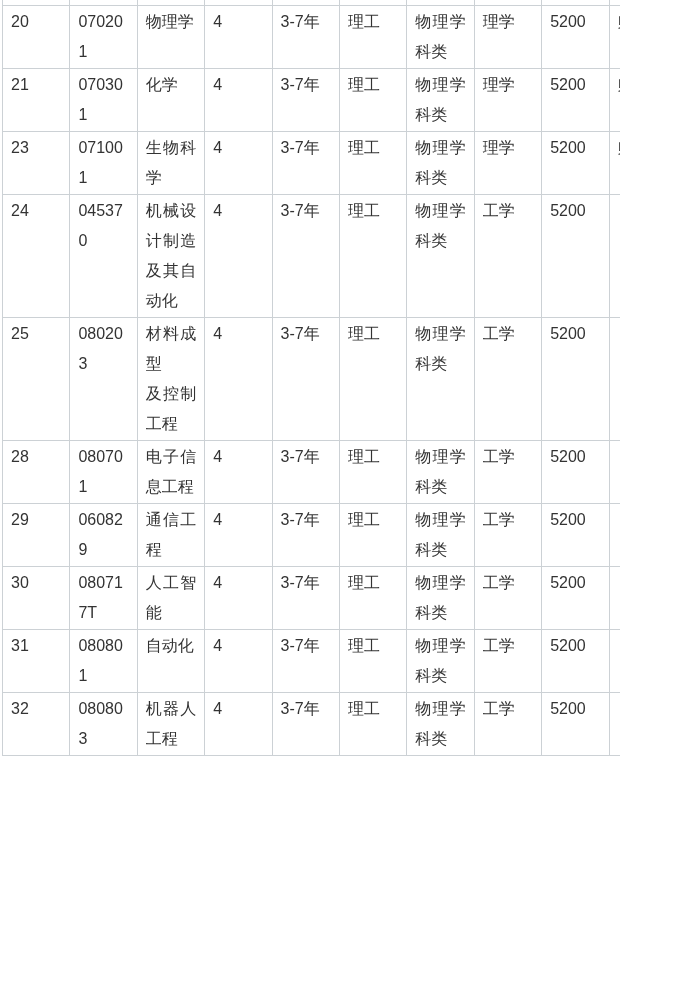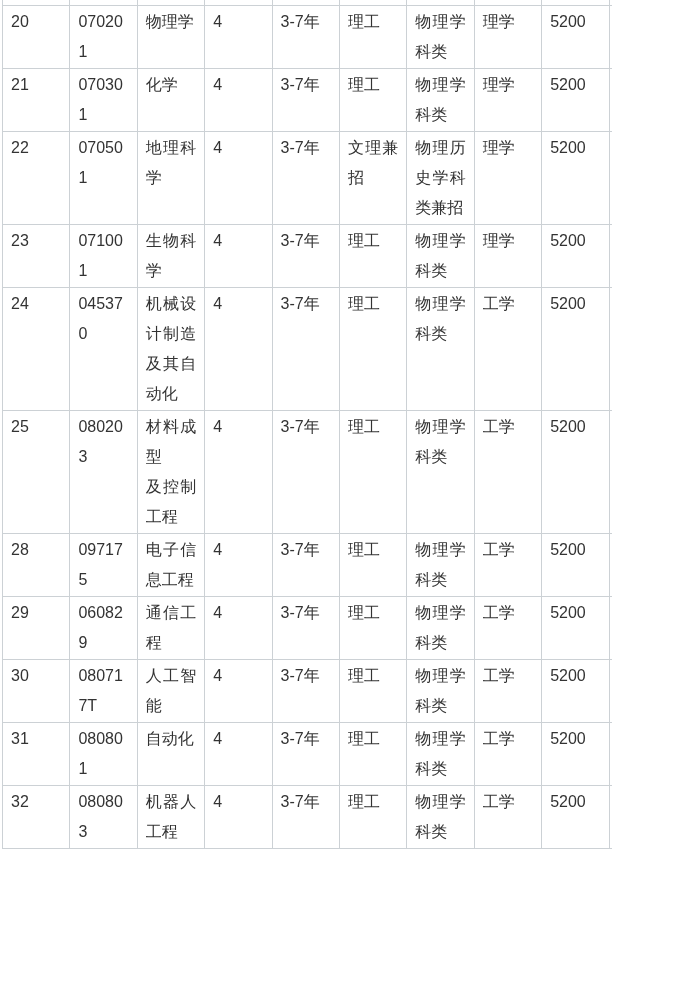--- a/index.html
+++ b/index.html
@@ -7,20 +7,21 @@
     padding: 0;
     background: #ffffff;
   }
   .viewport {
     position: relative;
     width: 612px;
     height: 995px;
     overflow: hidden;
     background: #ffffff;
     font-family: "Liberation Sans", "DejaVu Sans", sans-serif;
+    padding-left: 8px;
   }
   table.majors {
     position: absolute;
     left: 2px;
     top: -28px;
     width: 675px;
     border-collapse: collapse;
     table-layout: fixed;
   }
   table.majors td {
@@ -86,32 +87,20 @@
           <td>化学</td>
           <td>4</td>
           <td>3-7年</td>
           <td>理工</td>
           <td>物理学科类</td>
           <td>理学</td>
           <td>5200</td>
           <td>师范类</td>
         </tr>
         <tr>
-          <td>22</td>
-          <td>070501</td>
-          <td>地理科学</td>
-          <td>4</td>
-          <td>3-7年</td>
-          <td>文理兼招</td>
-          <td>物理历史学科类兼招</td>
-          <td>理学</td>
-          <td>5200</td>
-          <td>师范类</td>
-        </tr>
-        <tr>
           <td>23</td>
           <td>071001</td>
           <td>生物科学</td>
           <td>4</td>
           <td>3-7年</td>
           <td>理工</td>
           <td>物理学科类</td>
           <td>理学</td>
           <td>5200</td>
           <td>师范类</td>
@@ -135,21 +124,21 @@
           <td>4</td>
           <td>3-7年</td>
           <td>理工</td>
           <td>物理学科类</td>
           <td>工学</td>
           <td>5200</td>
           <td></td>
         </tr>
         <tr>
           <td>28</td>
-          <td>097175</td>
+          <td>080701</td>
           <td>电子信息工程</td>
           <td>4</td>
           <td>3-7年</td>
           <td>理工</td>
           <td>物理学科类</td>
           <td>工学</td>
           <td>5200</td>
           <td></td>
         </tr>
         <tr>

